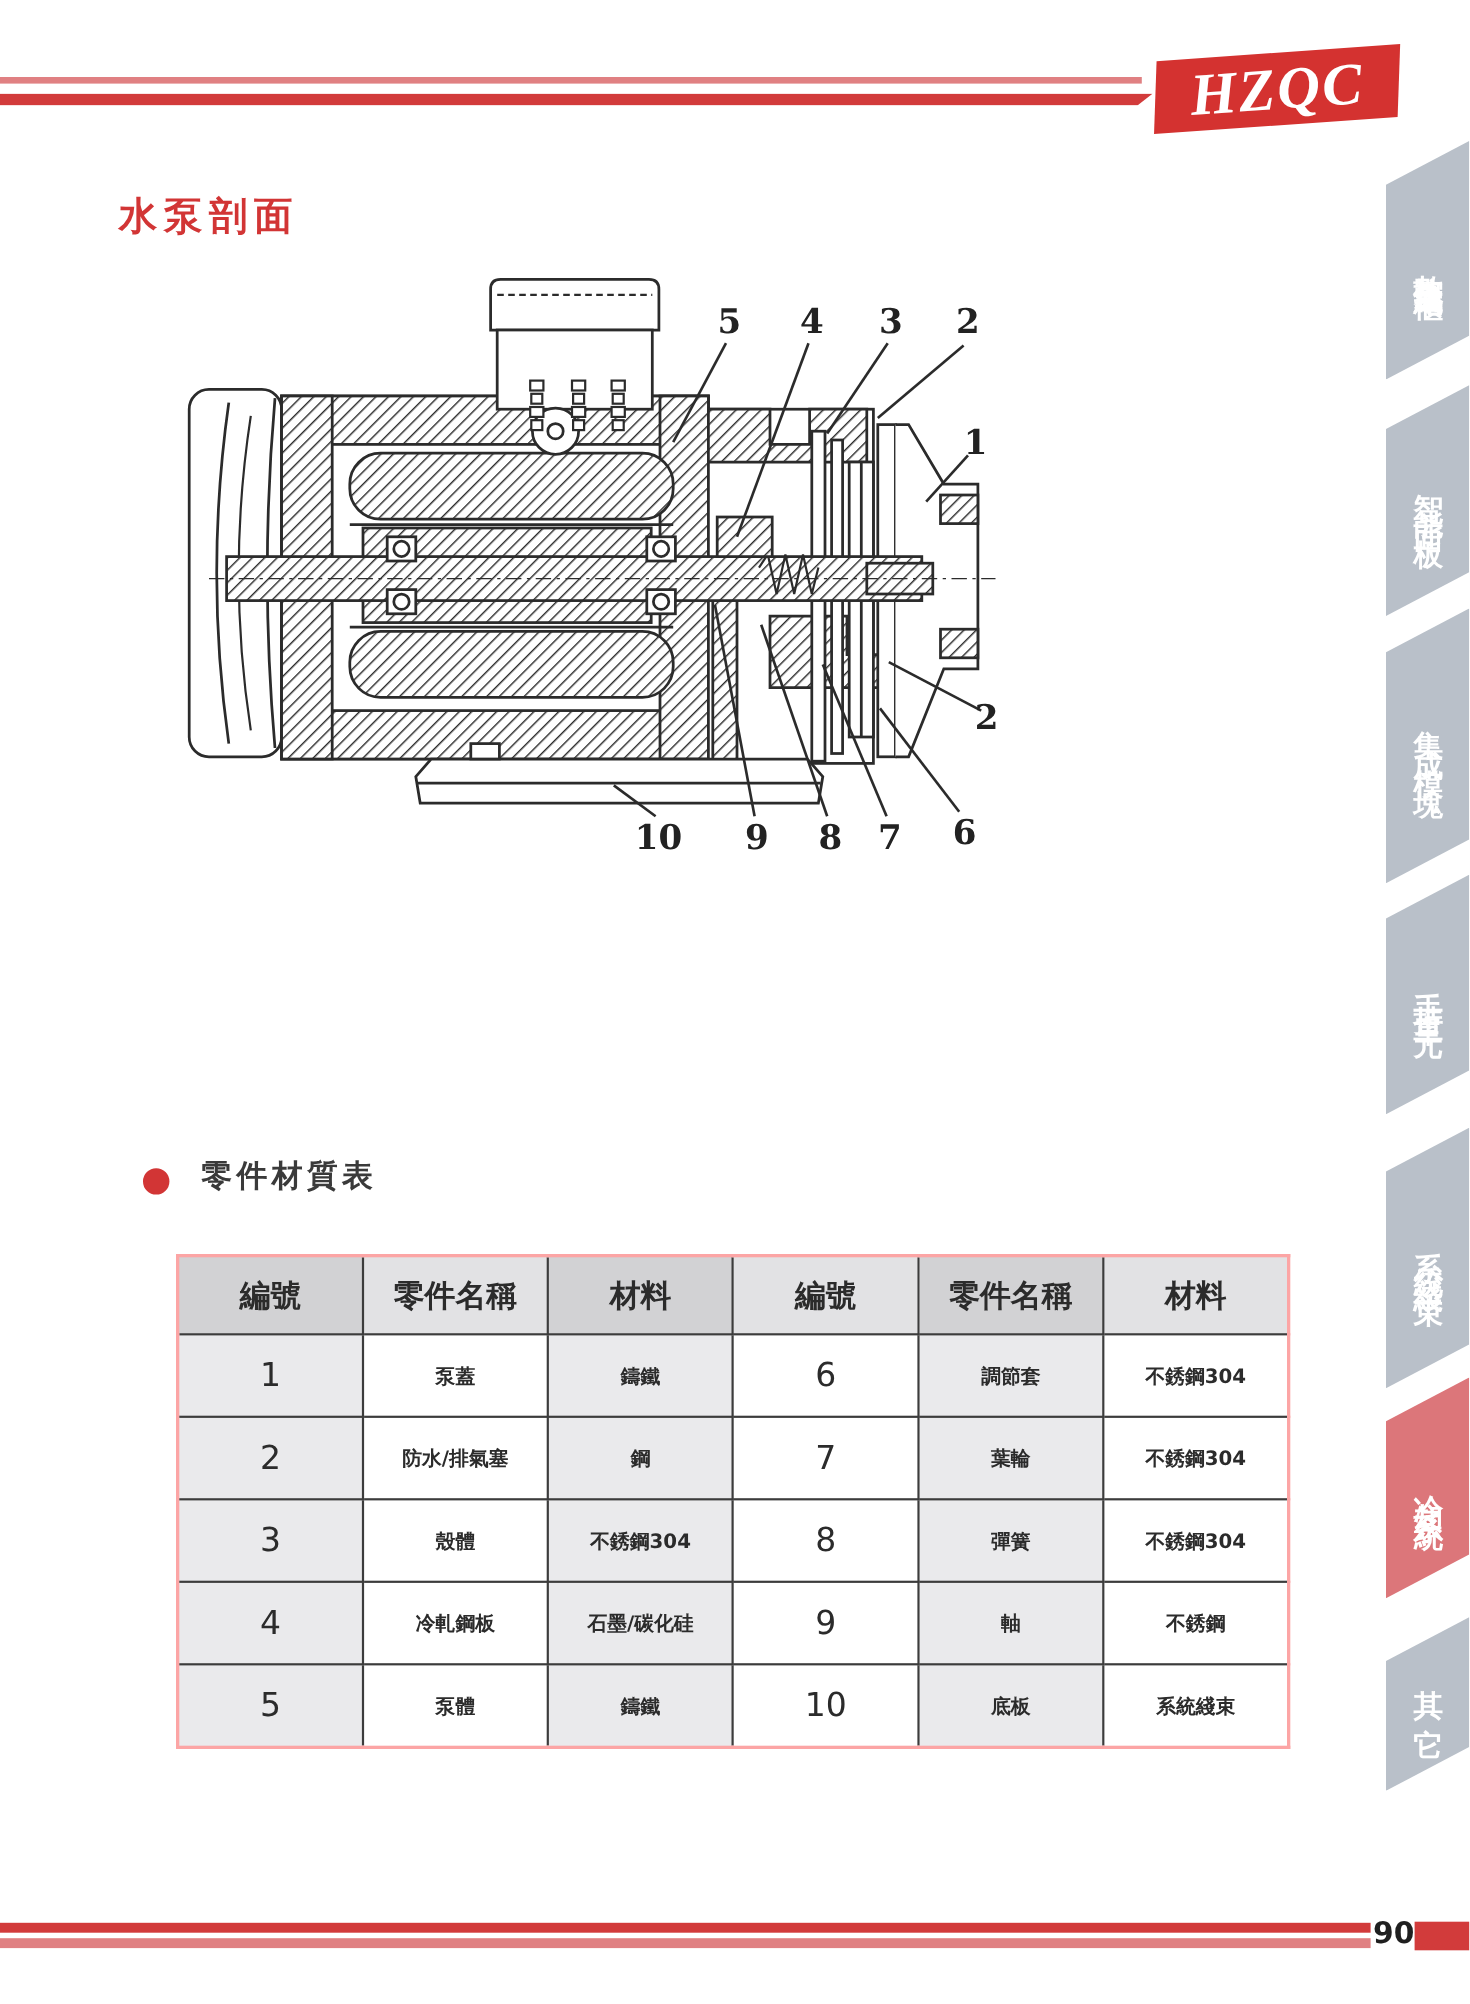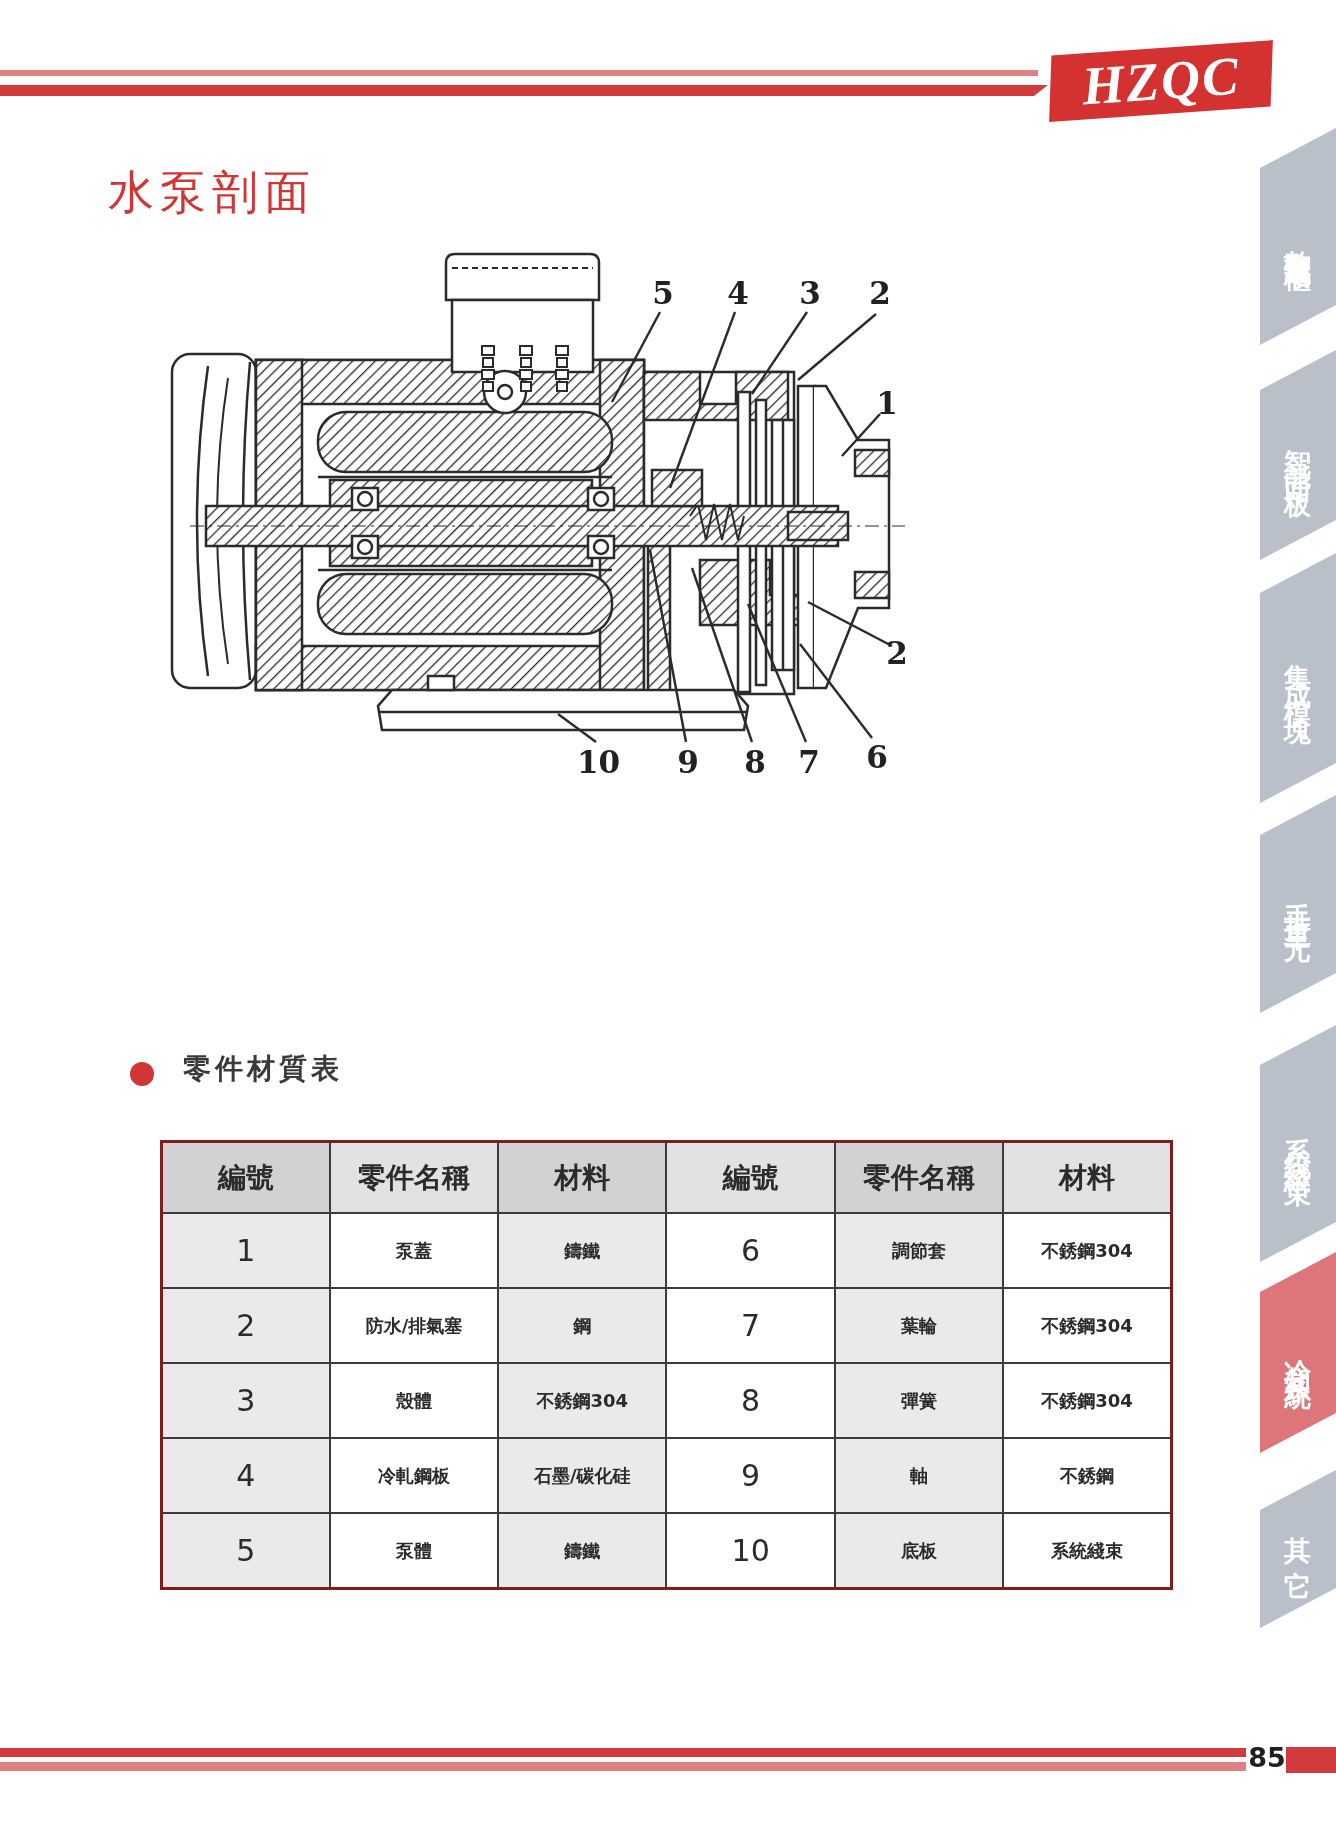--- a/index.html
+++ b/index.html
@@ -10,38 +10,38 @@
   .rule-pink-top{position:absolute;left:0;top:70px;width:1038px;height:6px;background:#e08082;
 teoe clip-path:polygon(0 0,100% 0,calc(100% - 8px) 100%,0 100%);}
   .rule-red-top{position:absolute;left:0;top:85px;width:1048px;height:11px;background:#d23b3b;
         clip-path:polygon(0 0,100% 0,calc(100% - 14px) 100%,0 100%);}
   .logo{position:absolute;left:1050px;top:48px;width:222px;height:66px;background:#d43230;
         transform:rotate(-4deg) skewX(-6deg);display:flex;align-items:center;justify-content:center;}
   .logo .logo-text{transform:skewX(6deg);color:#ffffff;font-family:"Liberation Serif","DejaVu Serif",serif;
         font-style:italic;font-weight:bold;font-size:54px;letter-spacing:2px;}
 
   
-  .page-title{position:absolute;left:108px;top:162px;font-size:46px;font-weight:normal;
+  .page-title{position:absolute;left:108px;top:173px;font-size:35px;font-weight:bold;
         color:#d23535;letter-spacing:6px;}
 
   
   .diagram{position:absolute;left:165px;top:245px;width:775px;height:550px;}
   .diagram svg{position:absolute;left:0;top:0;}
   .callout{position:absolute;width:40px;text-align:center;
         font-family:"DejaVu Serif",serif;font-weight:bold;font-size:31px;color:#222;}
 
   
   .section-bullet{position:absolute;left:130px;top:1062px;width:24px;height:24px;border-radius:50%;
         background:#d23535;}
   .section-title{position:absolute;left:183px;top:1050px;font-size:28px;font-weight:bold;
         color:#3a3a3a;letter-spacing:4px;}
 
   
   .parts-table{position:absolute;left:160px;top:1140px;border-collapse:collapse;table-layout:fixed;
-        width:1013px;border:3px solid #7f1d1d;}
+        width:1013px;border:3px solid #fca5a5;}
   .parts-table th,.parts-table td{border:2px solid #3c3c3c;text-align:center;vertical-align:middle;
         color:#2b2b2b;overflow:hidden;padding:0;}
   .parts-table th{height:69px;font-size:28px;font-weight:bold;}
   .parts-table td{height:73px;font-size:18px;font-weight:bold;}
   .parts-table td:nth-child(1),.parts-table td:nth-child(4){font-weight:400;font-size:30px;}
   .parts-table th:nth-child(odd){background:#d2d2d4;}
   .parts-table th:nth-child(even){background:#e2e2e4;}
   .parts-table td:nth-child(odd){background:#eaeaec;}
   .parts-table td:nth-child(even){background:#ffffff;}
 
@@ -266,16 +266,16 @@
   </div>
   <div class="side-tab active" style="top:1252px;height:201px;--ls:8px">
     <span class="vlabel">冷却系統</span>
   </div>
   <div class="side-tab" style="top:1470px;height:158px;--ls:34px">
     <span class="vlabel">其它</span>
   </div>
 
   <div class="rule-red-bottom"></div>
   <div class="rule-pink-bottom"></div>
-  <div class="page-number">85</div>
+  <div class="page-number">90</div>
   <div class="footer-block"></div>
 
 </div>
 
 </body></html>

